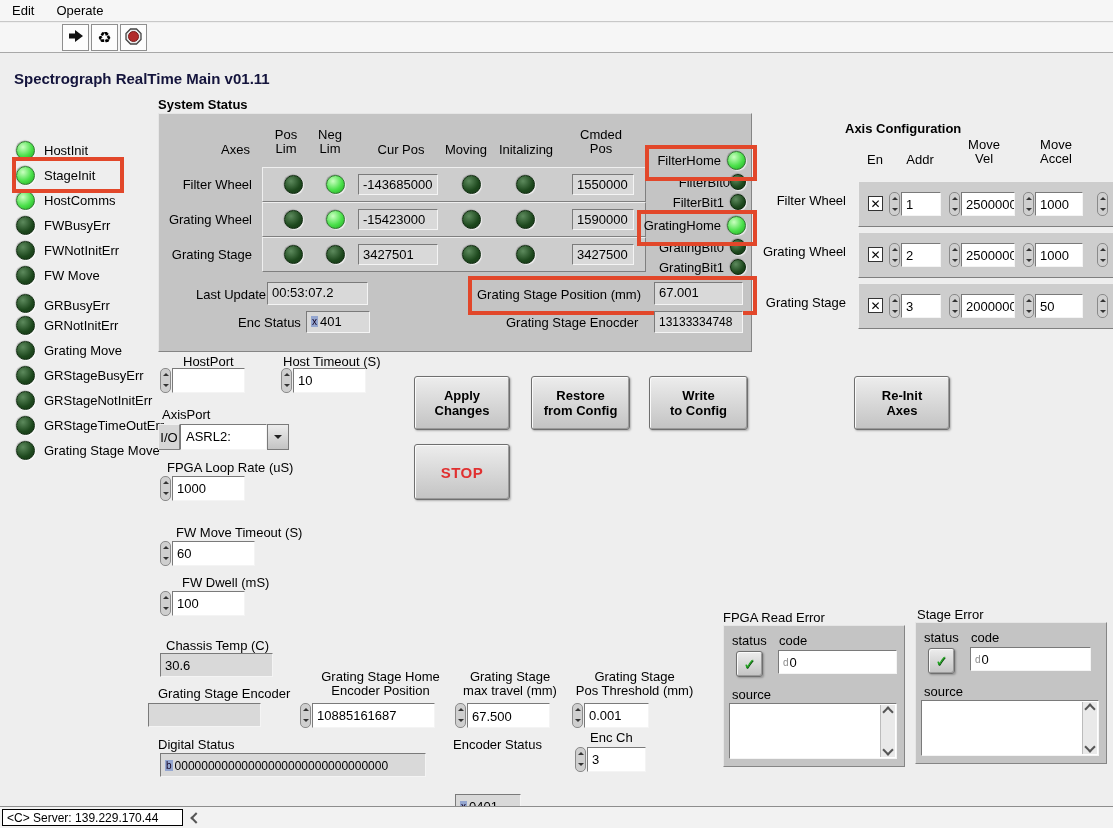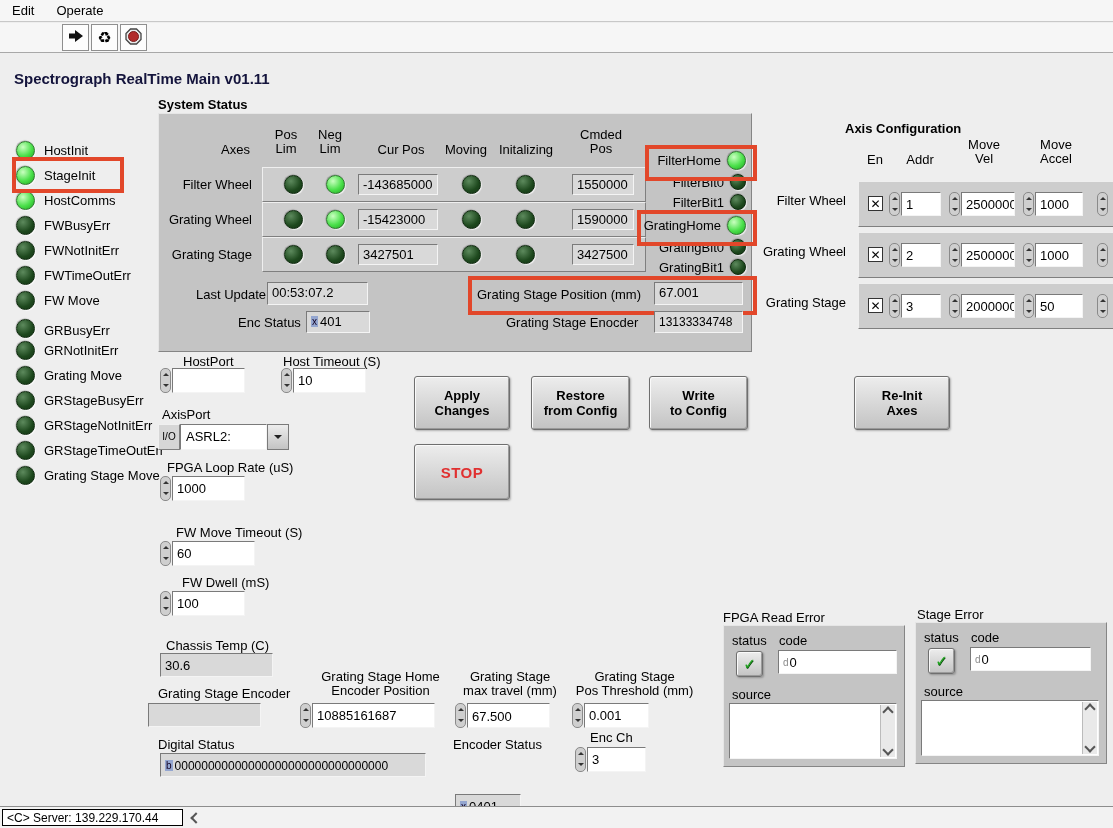--- a/index.html
+++ b/index.html
@@ -44,21 +44,21 @@
   .stoptxt{color:#e03030;font-size:15px;letter-spacing:.5px}
   
   .radix-hl{background:#94a6d0;color:#102;font-size:10px;padding:0 1px;margin-right:2px;vertical-align:1px}
   .radix-dim{color:#8a8a8a;font-size:10px;margin-right:1px;vertical-align:1px}
   
   .cb{width:15px;height:15px;background:#fff;border:1px solid #333;display:flex;align-items:center;justify-content:center;
       font-size:12px;line-height:1;box-sizing:border-box}
   
   .combo{display:flex;height:26px}
   .io{width:22px;background:#d6d6d6;border:1px solid;border-color:#f0f0f0 #808080 #808080 #f0f0f0;
-      font-size:10px;line-height:1;display:flex;align-items:center;justify-content:center;box-sizing:border-box}
+      font-size:13px;line-height:1;display:flex;align-items:center;justify-content:center;box-sizing:border-box}
   .combotxt{flex:1;background:#fff;border:1px solid;border-color:#7a7a7a #f4f4f4 #f4f4f4 #7a7a7a;
       padding:4px 0 0 5px;box-sizing:border-box;white-space:nowrap;overflow:hidden}
   .drop{width:22px;background:linear-gradient(#ededed,#c3c3c3);border:1px solid #7a7a7a;display:flex;align-items:center;justify-content:center;box-sizing:border-box}
   .drop::after{content:"";border:4px solid transparent;border-top-color:#222;margin-top:4px}
   
   .chev{width:6px;height:6px;border-left:2px solid #555;border-bottom:2px solid #555;display:inline-block}
   .chev-up{transform:rotate(135deg)}
   .chev-dn{transform:rotate(-45deg)}
   .chev-lf{transform:rotate(45deg)}
   .srcbox{background:#fff;border:1px solid;border-color:#7a7a7a #f4f4f4 #f4f4f4 #7a7a7a;box-sizing:border-box;position:relative}
@@ -118,24 +118,20 @@
   <div style="display:flex;align-items:center;height:25px;gap:9px">
       <span class="led led18 led-off"></span>
       <span>FWBusyErr</span>
     </div>
   <div style="display:flex;align-items:center;height:25px;gap:9px">
       <span class="led led18 led-off"></span>
       <span>FWNotInitErr</span>
     </div>
   <div style="display:flex;align-items:center;height:25px;gap:9px">
       <span class="led led18 led-off"></span>
-      <span>FWTimeOutErr</span>
-    </div>
-  <div style="display:flex;align-items:center;height:25px;gap:9px">
-      <span class="led led18 led-off"></span>
       <span>FW Move</span>
     </div>
   <div style="display:flex;align-items:flex-end;height:25px;gap:9px">
       <span class="led led18 led-off"></span>
       <span>GRBusyErr</span>
     </div>
   <div style="display:flex;align-items:center;height:25px;gap:9px">
       <span class="led led18 led-off"></span>
       <span>GRNotInitErr</span>
     </div>
@@ -202,21 +198,21 @@
   <div class="abs ind" style="left:95px;top:6px;width:80px;height:21px">3427501</div>
   <span class="led led18 abs led-off" style="left:199px;top:7px"></span>
   <span class="led led18 abs led-off" style="left:253px;top:7px"></span>
   <div class="abs ind" style="left:309px;top:6px;width:62px;height:21px">3427500</div>
 </div>
 
 <div class="abs" style="left:602px;top:149px;width:144px;display:flex;justify-content:flex-end;align-items:center;gap:6px;height:22px">
   <span>FilterHome</span>
     <span class="led led18 led-on"></span>
 </div>
-<div class="abs" style="left:602px;top:172px;width:144px;display:flex;justify-content:flex-end;align-items:center;gap:6px;height:20px">
+<div class="abs" style="left:602px;top:172px;width:144px;display:flex;justify-content:flex-end;align-items:center;gap:0;height:20px">
   <span>FilterBit0</span>
     <span class="led led15 led-off"></span>
 </div>
 <div class="abs" style="left:602px;top:192px;width:144px;display:flex;justify-content:flex-end;align-items:center;gap:6px;height:20px">
   <span>FilterBit1</span>
     <span class="led led15 led-off"></span>
 </div>
 <div class="abs" style="left:602px;top:214px;width:144px;display:flex;justify-content:flex-end;align-items:center;gap:6px;height:22px">
   <span>GratingHome</span>
     <span class="led led18 led-on"></span>

